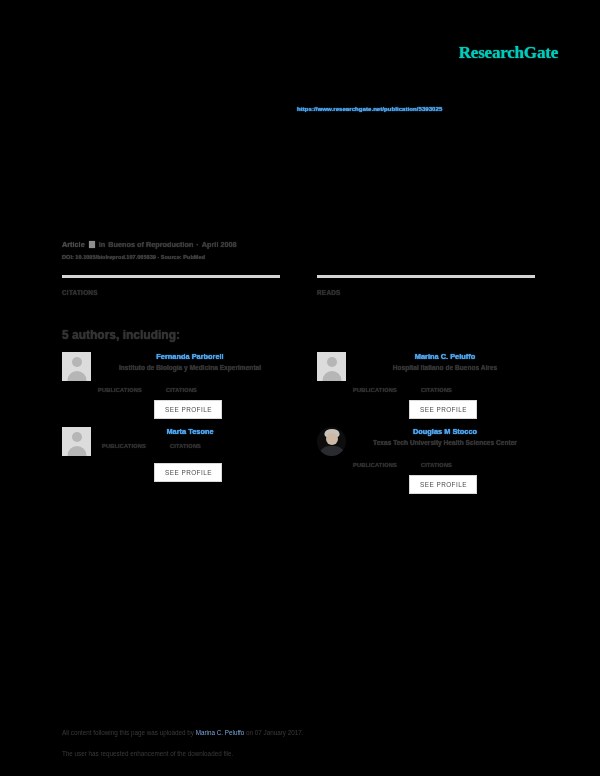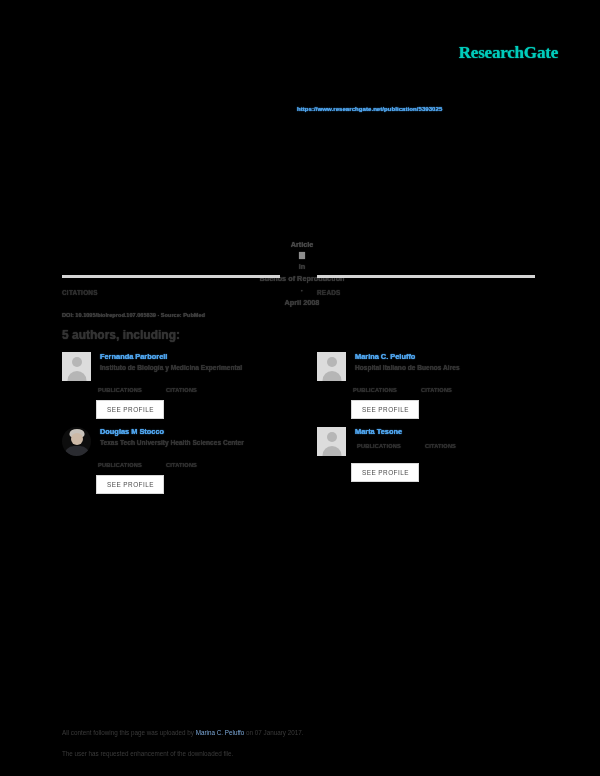--- a/index.html
+++ b/index.html
@@ -58,21 +58,20 @@
   }
   .meta-line {
     display: flex;
     align-items: center;
     gap: 3px;
     font-size: 7.3px;
     font-weight: bold;
     color: #3a3a3a;
     text-shadow: 0 0 1.25px #3a3a3a, 0 0 0.6px #3a3a3a;
     white-space: nowrap;
-    flex-direction: column;
   }
   .meta-label { color: #4a4a4a; }
   .article-icon {
     display: inline-block;
     width: 6px;
     height: 7px;
     background: #8e8e8e;
     box-shadow: 0 0 1.1px #8e8e8e;
     margin: 0 1px;
   }
@@ -130,20 +129,21 @@
 
   .authors-grid {
     position: absolute;
     left: 62px;
     top: 352px;
     width: 478px;
   }
   .author-row {
     display: flex;
     gap: 37px;
+    text-align: center;
   }
   .author-row + .author-row { margin-top: 8px; }
   .author {
     width: 218px;
     position: relative;
   }
   .author-top {
     display: flex;
     gap: 9px;
   }
@@ -351,62 +351,62 @@
         </div>
         <div class="see-profile">SEE PROFILE</div>
       </div>
 
     </div>
 
     <div class="author-row">
 
       <div class="author">
         <div class="author-top">
-          <div class="avatar photo">
-            <div class="p-hair"></div>
-              <div class="p-face"></div>
-              <div class="p-shoulders"></div>
-          </div>
-          <div class="author-info">
-            <div class="author-name">Douglas M Stocco</div>
-            <div class="author-affil">Texas Tech University Health Sciences Center</div>
-          </div>
-        </div>
-        <div class="author-stats">
-          <div class="astat">
-            <span class="num"></span><span>PUBLICATIONS</span>
-          </div>
-          <div class="astat">
-            <span class="num"></span><span>CITATIONS</span>
-          </div>
-        </div>
-        <div class="see-profile">SEE PROFILE</div>
-      </div>
-
-      <div class="author">
-        <div class="author-top">
           <div class="avatar">
             <div class="head"></div>
               <div class="body"></div>
           </div>
           <div class="author-info">
             <div class="author-name">Marta Tesone</div>
             <div class="author-stats" style="margin-left:0;margin-top:7px;">
               <div class="astat">
                 <span class="num"></span><span>PUBLICATIONS</span>
               </div>
               <div class="astat">
                 <span class="num"></span><span>CITATIONS</span>
               </div>
             </div>
           </div>
         </div>
         <div class="see-profile">SEE PROFILE</div>
       </div>
 
+      <div class="author">
+        <div class="author-top">
+          <div class="avatar photo">
+            <div class="p-hair"></div>
+              <div class="p-face"></div>
+              <div class="p-shoulders"></div>
+          </div>
+          <div class="author-info">
+            <div class="author-name">Douglas M Stocco</div>
+            <div class="author-affil">Texas Tech University Health Sciences Center</div>
+          </div>
+        </div>
+        <div class="author-stats">
+          <div class="astat">
+            <span class="num"></span><span>PUBLICATIONS</span>
+          </div>
+          <div class="astat">
+            <span class="num"></span><span>CITATIONS</span>
+          </div>
+        </div>
+        <div class="see-profile">SEE PROFILE</div>
+      </div>
+
     </div>
 
   </div>
 
   <div class="footer">
     <div class="footer-line">
       <span>All content following this page was uploaded by </span><span class="footer-link">Marina C. Peluffo</span><span> on 07 January 2017.</span>
     </div>
     <div class="footer-line">The user has requested enhancement of the downloaded file.</div>
   </div>

